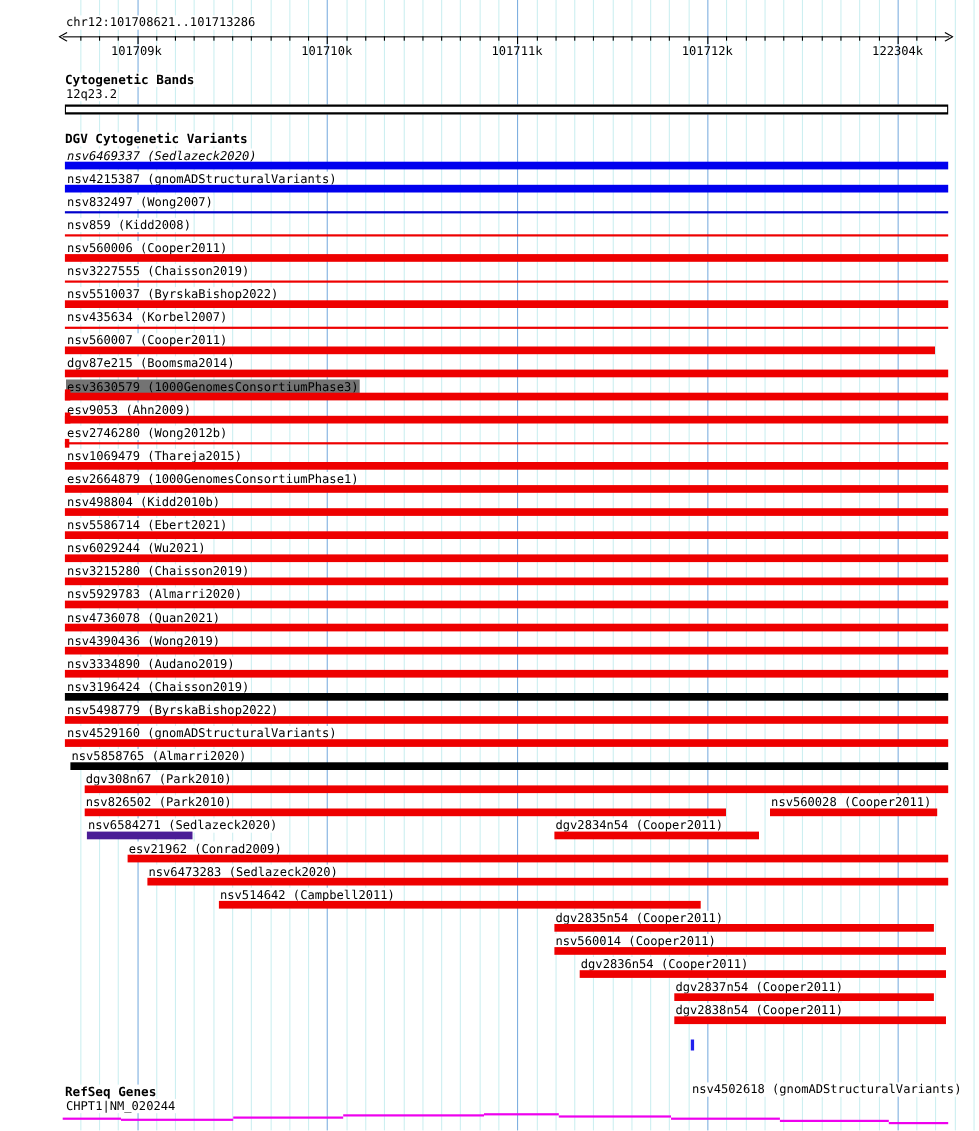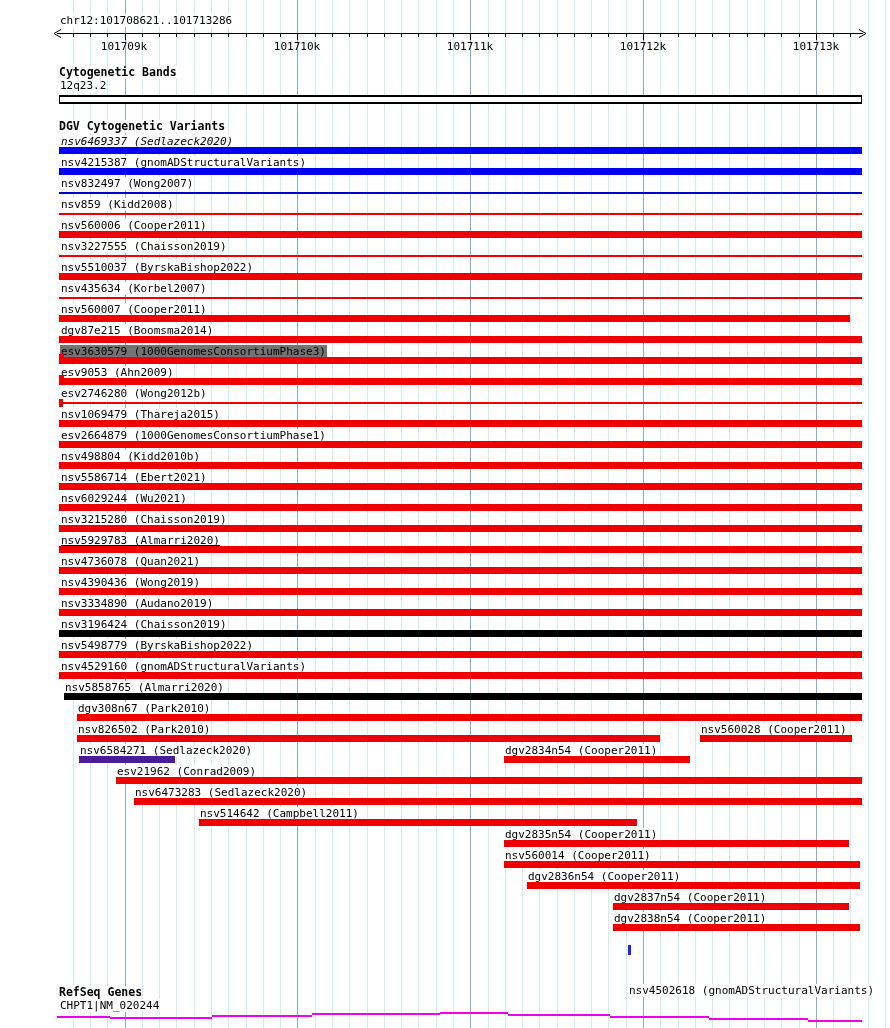--- a/index.html
+++ b/index.html
@@ -130,21 +130,21 @@
         <div style="position: absolute; left: 798.6px; top: 33px; width: 1px; height: 4px; background: rgb(0, 0, 0);"></div>
         <div style="position: absolute; left: 815.9px; top: 33px; width: 1px; height: 7px; background: rgb(0, 0, 0);"></div>
         <div style="position: absolute; left: 833.1px; top: 33px; width: 1px; height: 4px; background: rgb(0, 0, 0);"></div>
         <div style="position: absolute; left: 850.4px; top: 33px; width: 1px; height: 4px; background: rgb(0, 0, 0);"></div>
       </div>
     <div id="ruler-labels">
         <div style="position: absolute; left: 124px; top: 40px; transform: translateX(-50%); white-space: nowrap;">101709k</div>
         <div style="position: absolute; left: 297px; top: 40px; transform: translateX(-50%); white-space: nowrap;">101710k</div>
         <div style="position: absolute; left: 470px; top: 40px; transform: translateX(-50%); white-space: nowrap;">101711k</div>
         <div style="position: absolute; left: 643px; top: 40px; transform: translateX(-50%); white-space: nowrap;">101712k</div>
-        <div style="position: absolute; left: 816px; top: 40px; transform: translateX(-50%); white-space: nowrap;">101713k</div>
+        <div style="position: absolute; left: 816px; top: 40px; transform: translateX(-50%); white-space: nowrap;">122304k</div>
       </div>
   </div>
 
   <div class="hdr" style="left:59px;top:66px">Cytogenetic Bands</div>
   <div class="lbl" style="left:59px;top:79px">12q23.2</div>
   <div id="band-rect"></div>
 
   <div class="hdr" style="left:59px;top:120px">DGV Cytogenetic Variants</div>
   <div id="variants">
       <div style="position: absolute; left: 60px; top: 135px; background: rgb(255, 255, 255); white-space: nowrap; padding: 0px 1px; font-style: italic;">nsv6469337 (Sedlazeck2020)</div>
@@ -181,21 +181,21 @@
       <div style="position: absolute; left: 60px; top: 429px; background: rgb(255, 255, 255); white-space: nowrap; padding: 0px 1px;">esv2664879 (1000GenomesConsortiumPhase1)</div>
       <div style="position: absolute; left: 59px; top: 441px; width: 803px; height: 7px; background: rgb(238, 0, 0);"></div>
       <div style="position: absolute; left: 60px; top: 450px; background: rgb(255, 255, 255); white-space: nowrap; padding: 0px 1px;">nsv498804 (Kidd2010b)</div>
       <div style="position: absolute; left: 59px; top: 462px; width: 803px; height: 7px; background: rgb(238, 0, 0);"></div>
       <div style="position: absolute; left: 60px; top: 471px; background: rgb(255, 255, 255); white-space: nowrap; padding: 0px 1px;">nsv5586714 (Ebert2021)</div>
       <div style="position: absolute; left: 59px; top: 483px; width: 803px; height: 7px; background: rgb(238, 0, 0);"></div>
       <div style="position: absolute; left: 60px; top: 492px; background: rgb(255, 255, 255); white-space: nowrap; padding: 0px 1px;">nsv6029244 (Wu2021)</div>
       <div style="position: absolute; left: 59px; top: 504px; width: 803px; height: 7px; background: rgb(238, 0, 0);"></div>
       <div style="position: absolute; left: 60px; top: 513px; background: rgb(255, 255, 255); white-space: nowrap; padding: 0px 1px;">nsv3215280 (Chaisson2019)</div>
       <div style="position: absolute; left: 59px; top: 525px; width: 803px; height: 7px; background: rgb(238, 0, 0);"></div>
-      <div style="position: absolute; left: 60px; top: 534px; background: rgb(255, 255, 255); white-space: nowrap; padding: 0px 1px; text-decoration: underline;">nsv5929783 (Almarri2020)</div>
+      <div style="position: absolute; left: 60px; top: 534px; background: rgb(255, 255, 255); white-space: nowrap; padding: 0px 1px;">nsv5929783 (Almarri2020)</div>
       <div style="position: absolute; left: 59px; top: 546px; width: 803px; height: 7px; background: rgb(238, 0, 0);"></div>
       <div style="position: absolute; left: 60px; top: 555px; background: rgb(255, 255, 255); white-space: nowrap; padding: 0px 1px;">nsv4736078 (Quan2021)</div>
       <div style="position: absolute; left: 59px; top: 567px; width: 803px; height: 7px; background: rgb(238, 0, 0);"></div>
       <div style="position: absolute; left: 60px; top: 576px; background: rgb(255, 255, 255); white-space: nowrap; padding: 0px 1px;">nsv4390436 (Wong2019)</div>
       <div style="position: absolute; left: 59px; top: 588px; width: 803px; height: 7px; background: rgb(238, 0, 0);"></div>
       <div style="position: absolute; left: 60px; top: 597px; background: rgb(255, 255, 255); white-space: nowrap; padding: 0px 1px;">nsv3334890 (Audano2019)</div>
       <div style="position: absolute; left: 59px; top: 609px; width: 803px; height: 7px; background: rgb(238, 0, 0);"></div>
       <div style="position: absolute; left: 60px; top: 618px; background: rgb(255, 255, 255); white-space: nowrap; padding: 0px 1px;">nsv3196424 (Chaisson2019)</div>
       <div style="position: absolute; left: 59px; top: 630px; width: 803px; height: 7px; background: rgb(0, 0, 0);"></div>
       <div style="position: absolute; left: 60px; top: 639px; background: rgb(255, 255, 255); white-space: nowrap; padding: 0px 1px;">nsv5498779 (ByrskaBishop2022)</div>

